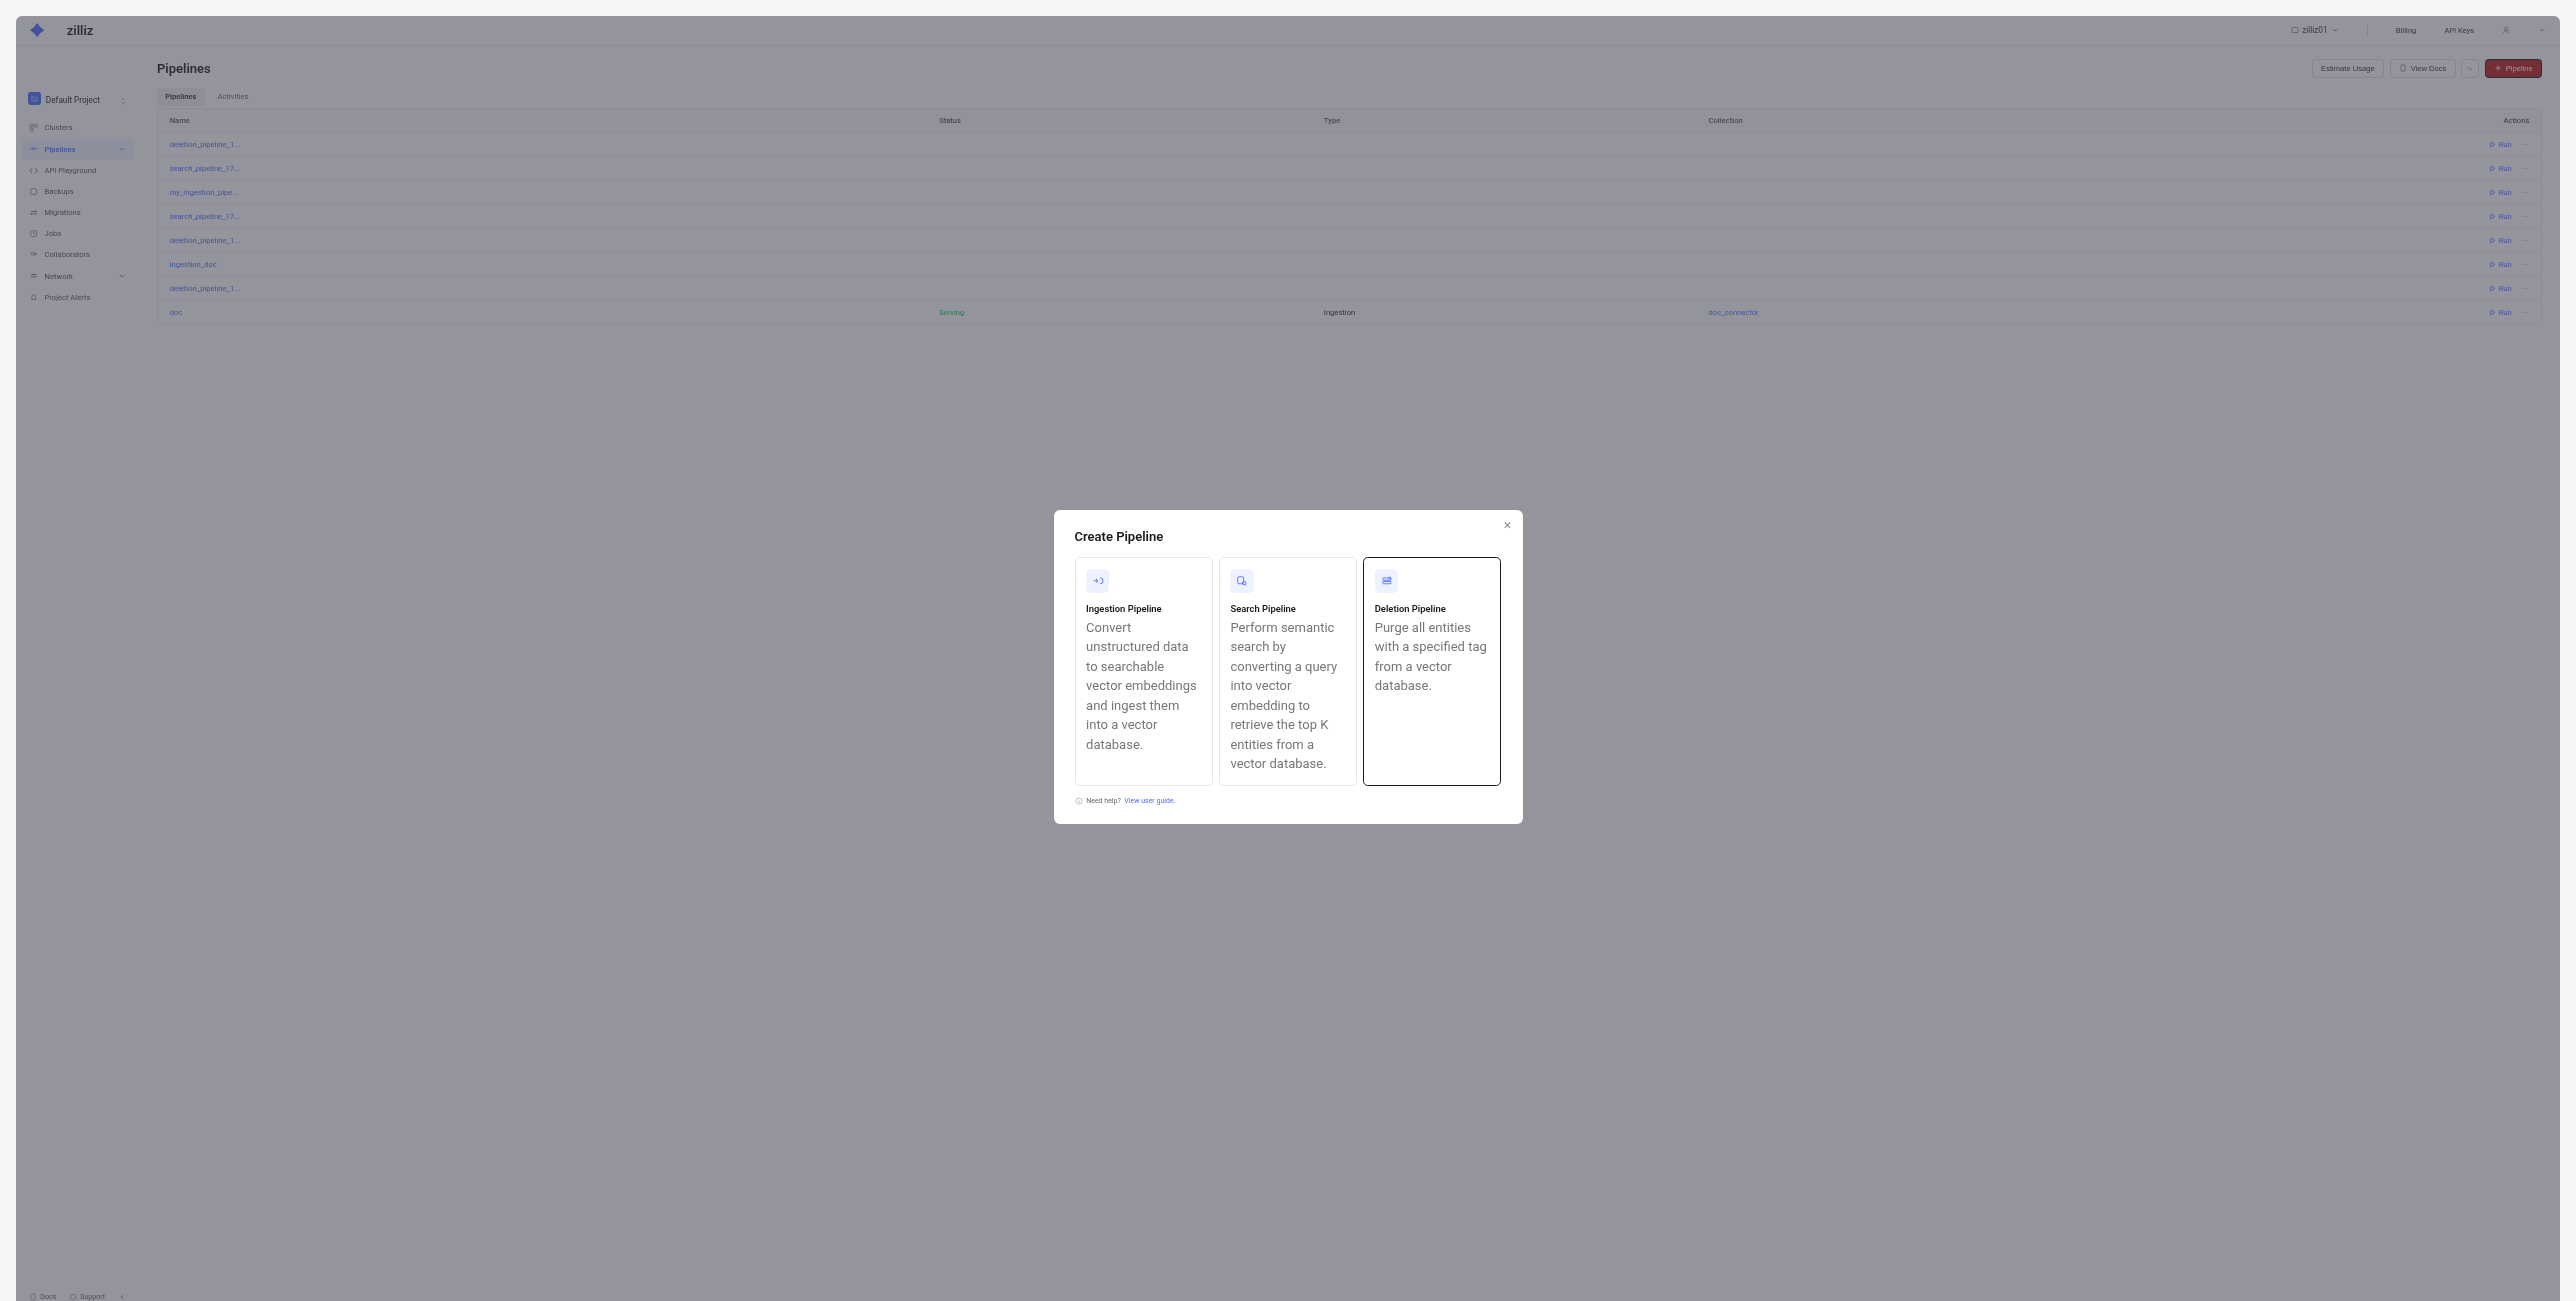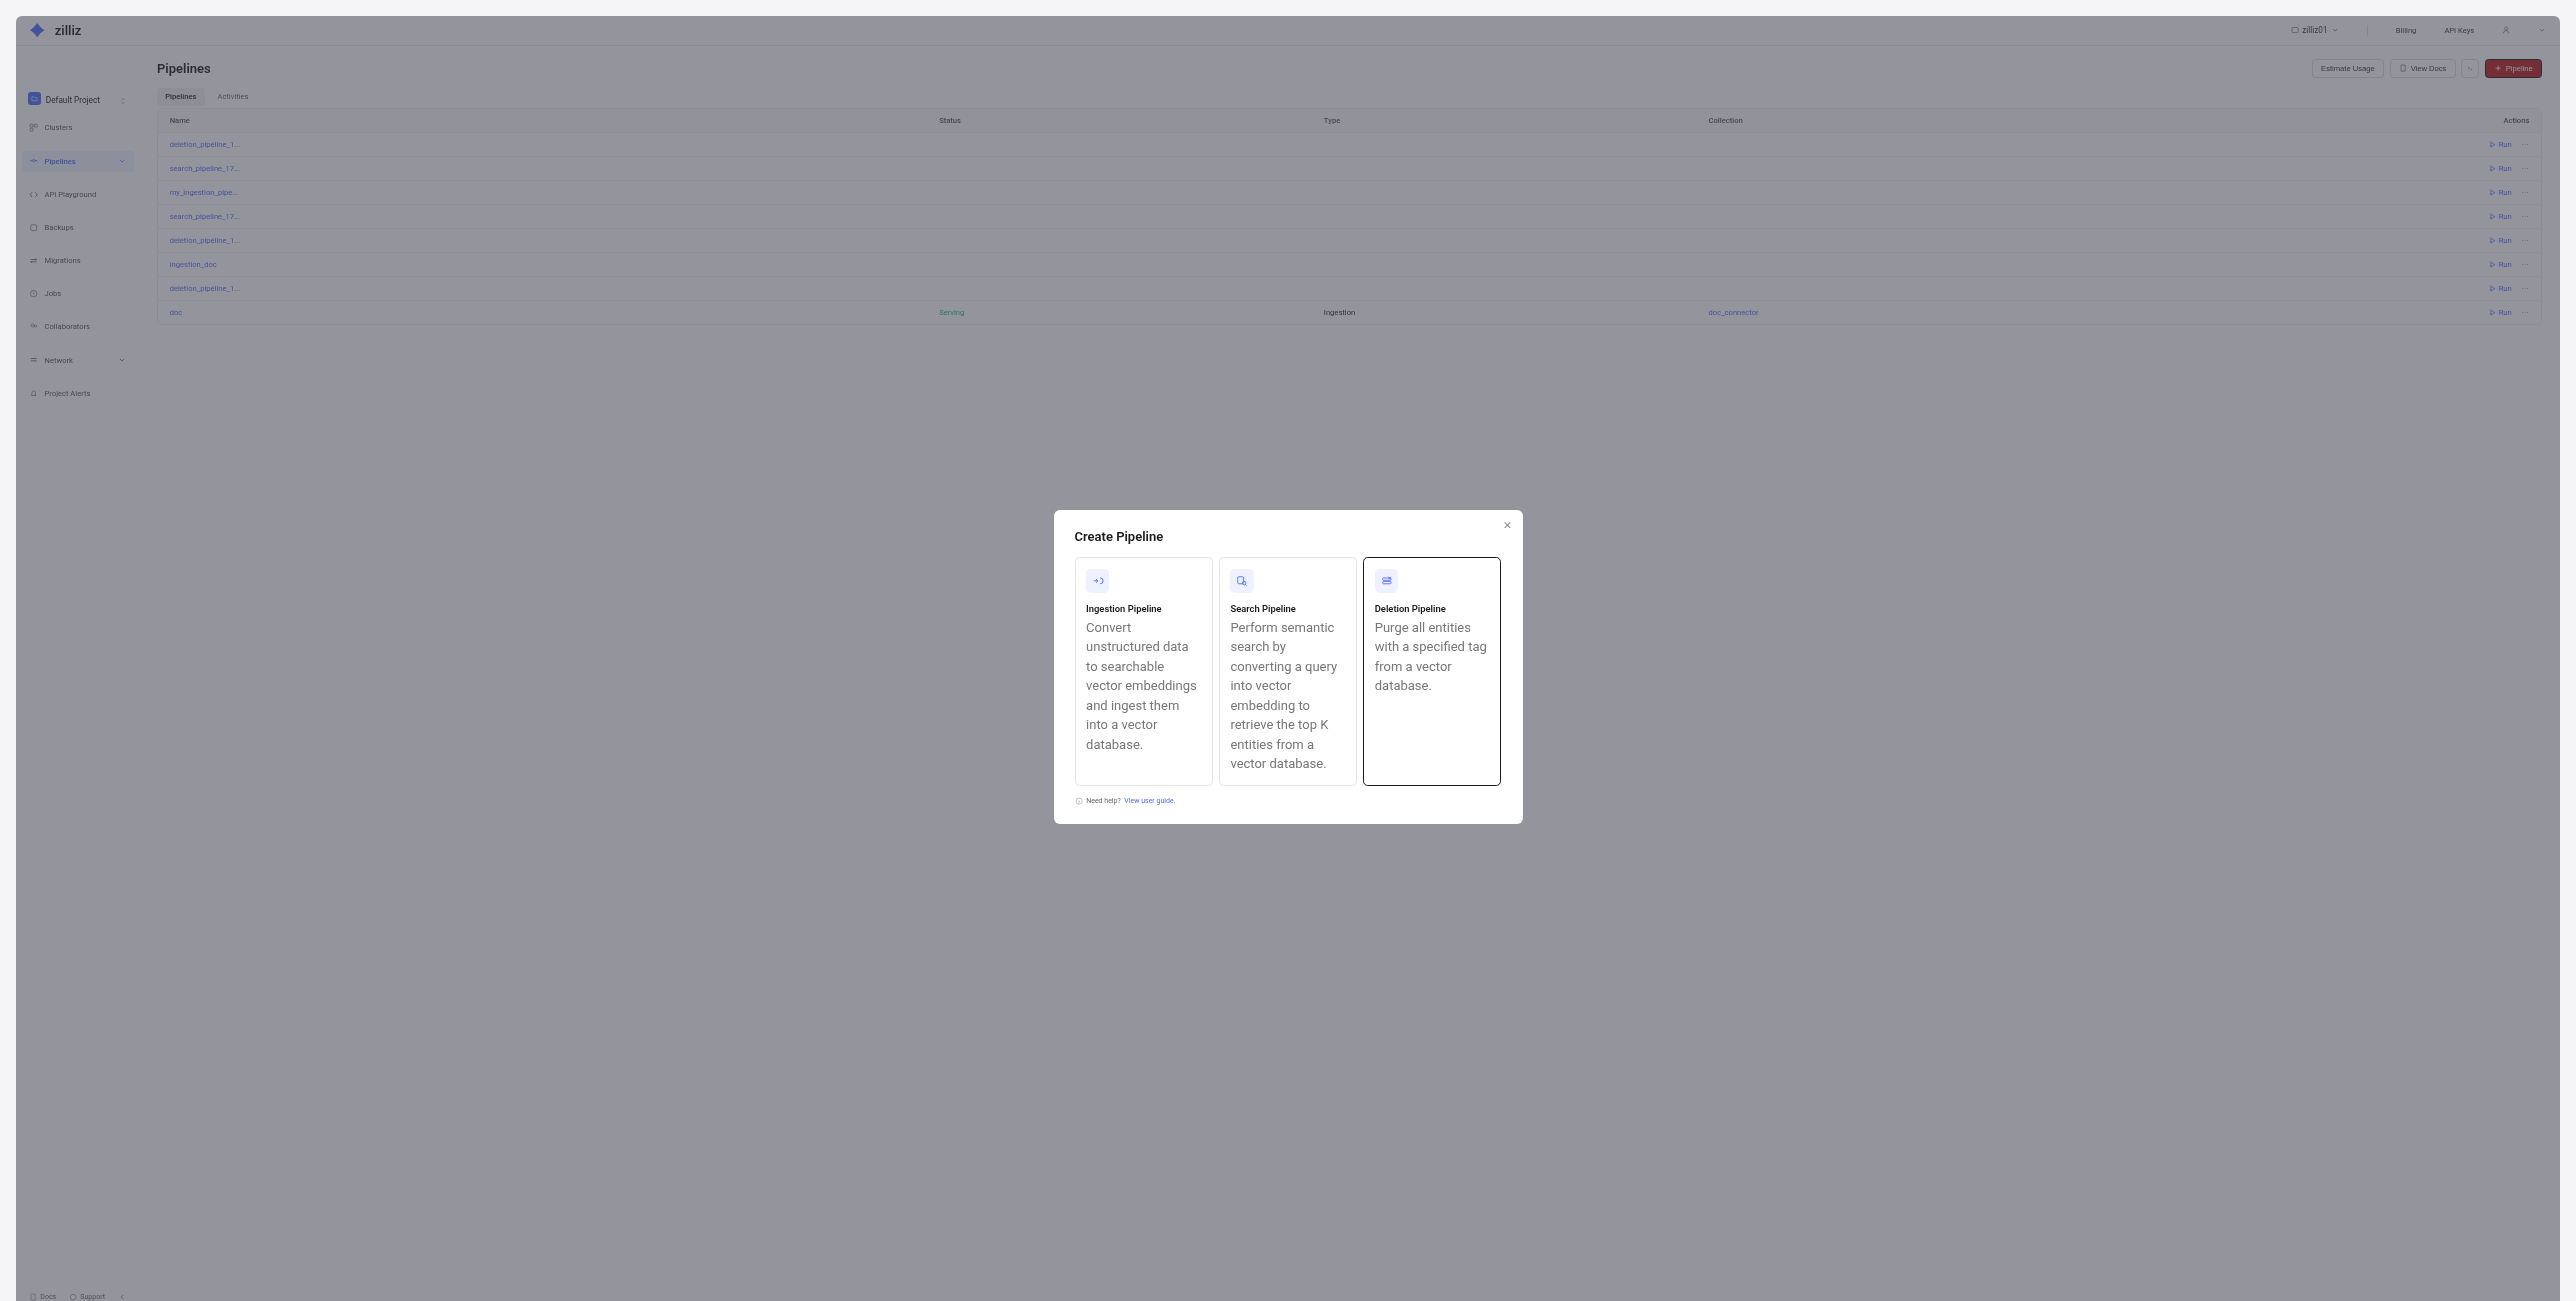--- a/index.html
+++ b/index.html
@@ -1,31 +1,31 @@
 <!DOCTYPE html>
 <html style="font-size:9.4px"><head>
 <meta charset="utf-8">
 <style>
 * { box-sizing: border-box; margin: 0; padding: 0; }
 body { font-family: -apple-system, BlinkMacSystemFont, "Segoe UI", Roboto, sans-serif; background: #f5f5f7; color: #1a1a1a; font-size: 8.2px; }
 .app { display: flex; flex-direction: column; height: 100vh; background: #fff; border-radius: 5.9px; margin: 16.4px; overflow: hidden; position: relative; }
 .topbar { display: flex; align-items: center; padding: 5.9px 13px; border-bottom: 0.6px solid #eee; }
-.brand { display: flex; align-items: center; gap: 9px; }
+.brand { display: flex; align-items: center; gap: 21px; }
 .brand-logo { width: 16.4px; height: 16.4px; }
 .brand-name { font-size: 13px; font-weight: 600; color: #1a1a1a; }
 .top-right { margin-left: auto; display: flex; align-items: center; gap: 28px; text-align: center; }
 .org-select { display: flex; align-items: center; gap: 3.5px; color: #333; }
 .divider { width: 0.6px; height: 11.7px; background: #ddd; }
 .top-link { color: #333; cursor: pointer; font-size: 7.6px; }
 
 .body { display: flex; flex: 1; overflow: hidden; }
 .sidebar { width: 123px; padding: 9.4px 5.9px; display: flex; flex-direction: column; }
 .proj-select { display: flex; align-items: flex-end; gap: 4.7px; padding: 4.1px 5.9px; border-radius: 3.5px; margin-bottom: 8.2px; margin-top: 33px; }
 .proj-icon { width: 13px; height: 13px; border-radius: 2.9px; background: #4d6bfe; display: flex; align-items: center; justify-content: center; }
-.nav { display: flex; flex-direction: column; gap: 12px; }
+.nav { display: flex; flex-direction: column; gap: 0; }
 .nav-item { display: flex; align-items: center; gap: 5.9px; padding: 5.9px 7px; border-radius: 3.5px; color: #555; cursor: pointer; font-size: 7.6px; }
 .nav-item.active { background: #eef1ff; color: #4d6bfe; font-weight: 500; }
 .nav-icon { width: 9.4px; height: 9.4px; flex-shrink: 0; }
 .chev { margin-left: auto; }
 .sidebar-footer { margin-top: auto; display: flex; gap: 13px; padding: 7px; font-size: 7px; color: #666; }
 .sb-foot { display: flex; align-items: center; gap: 2.9px; }
 
 .main { flex: 1; padding: 13px 17.6px; overflow: auto; }
 .main-head { display: flex; align-items: center; margin-bottom: 10.6px; }
 .main-title { font-size: 13px; font-weight: 600; }

